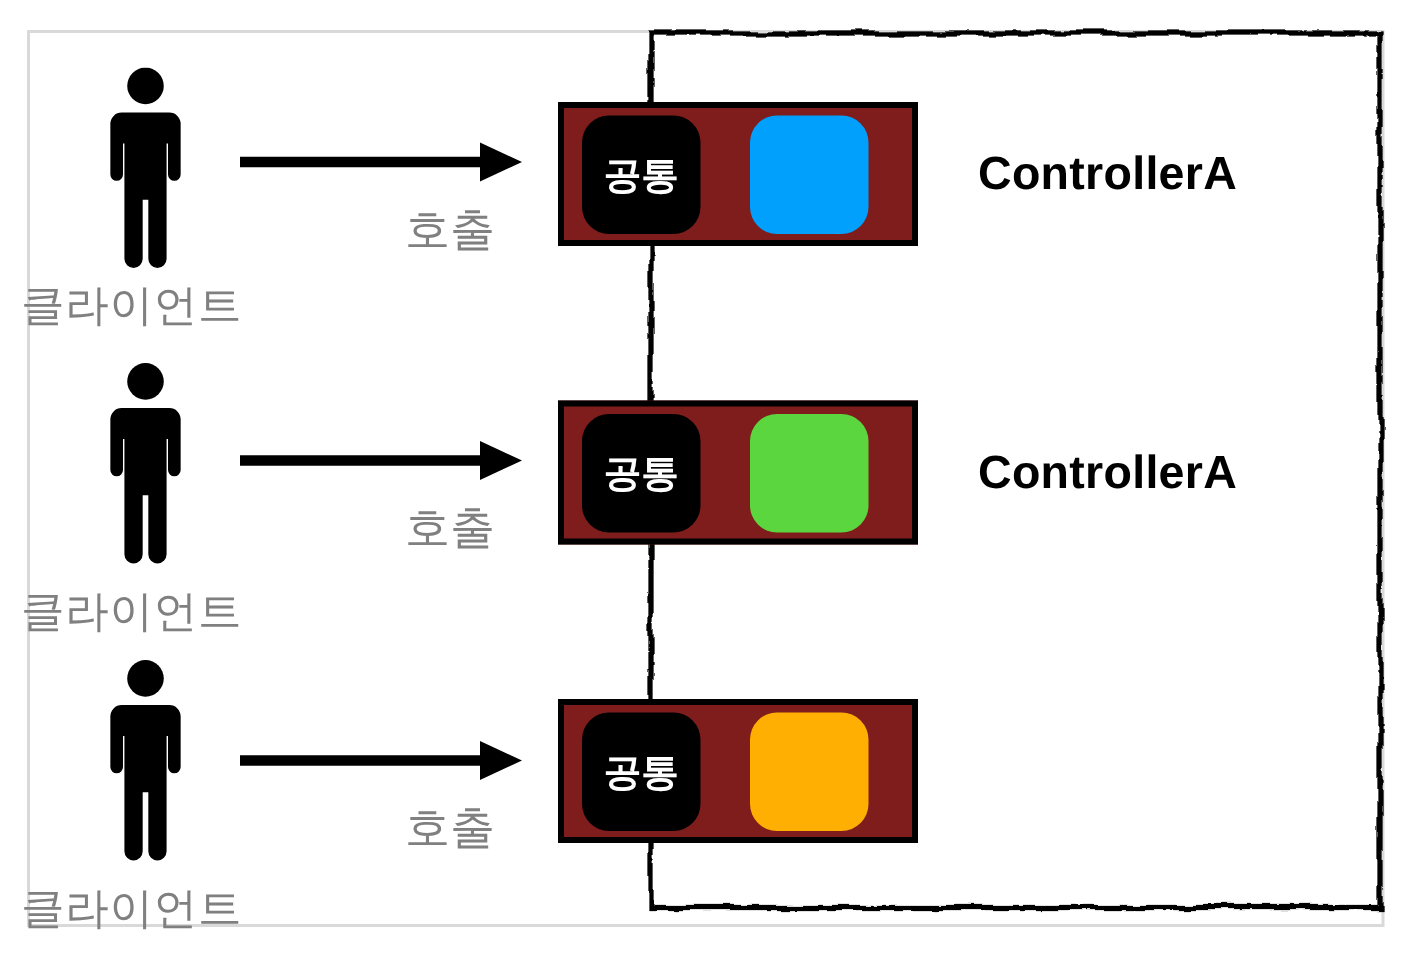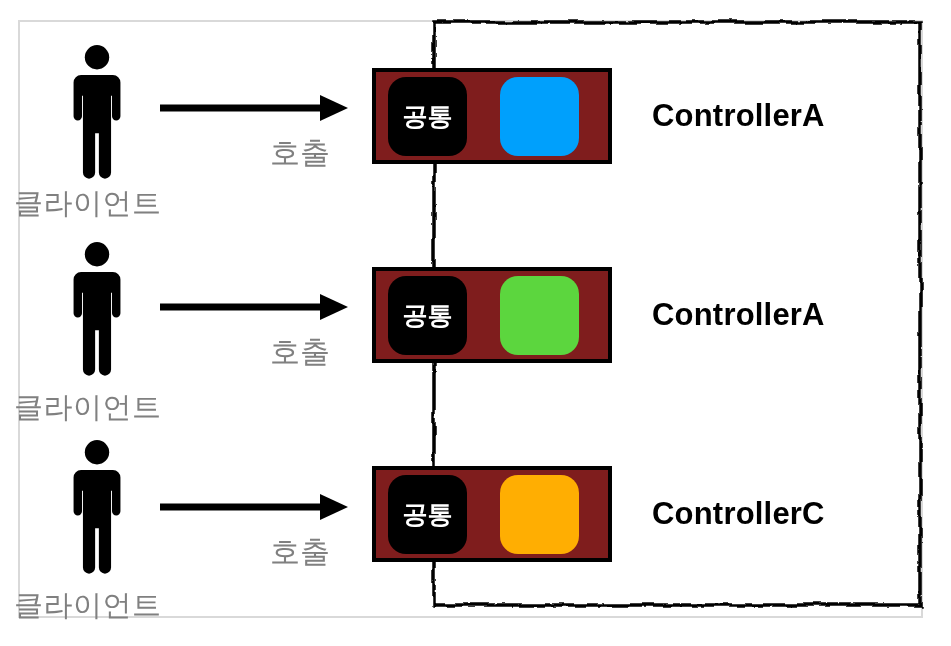--- a/index.html
+++ b/index.html
@@ -96,14 +96,13 @@
     <svg viewBox="0 0 192 40" width="192" height="40">
       <line x1="2" y1="20" x2="164" y2="20" stroke="#000" stroke-width="7"></line>
       <polygon points="162,7 190,20 162,33" fill="#000"></polygon>
     </svg>
   </div>
   <div class="call-label h2" style="color: rgb(128, 128, 128);">호출</div>
   <div class="controller c2">
     <div class="badge">공통</div>
     <div class="sq" style="background-color: rgb(255, 174, 2);"></div>
   </div>
-  <div class="ctrl-name n2">ControllerC</div>
 </div>
 
 </body></html>

